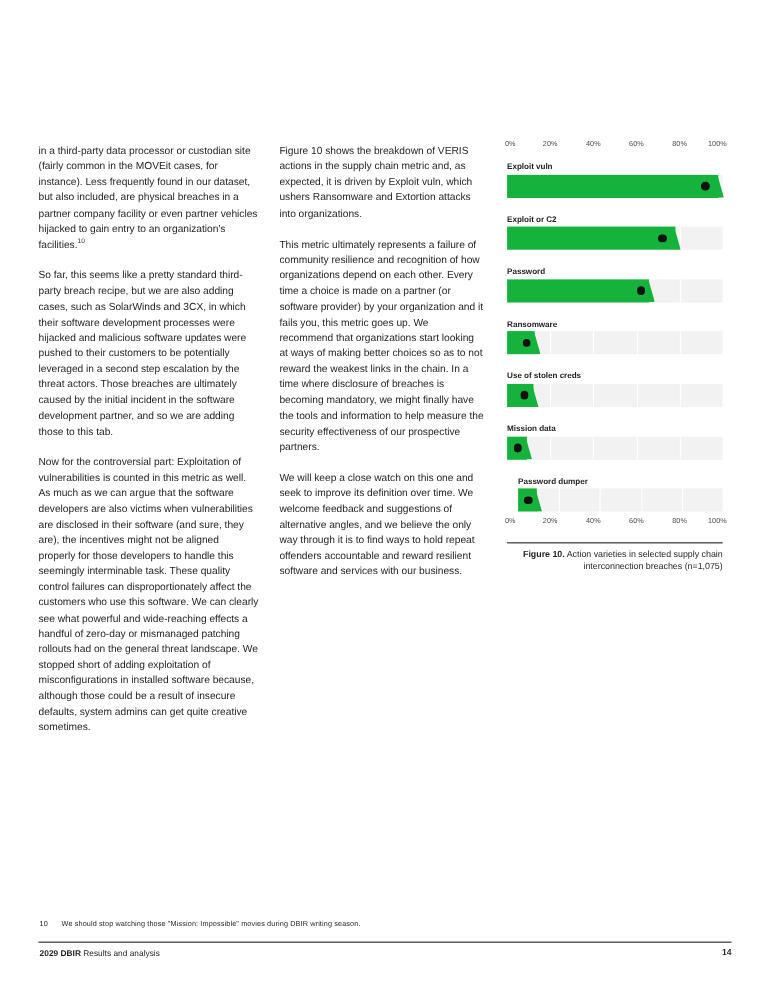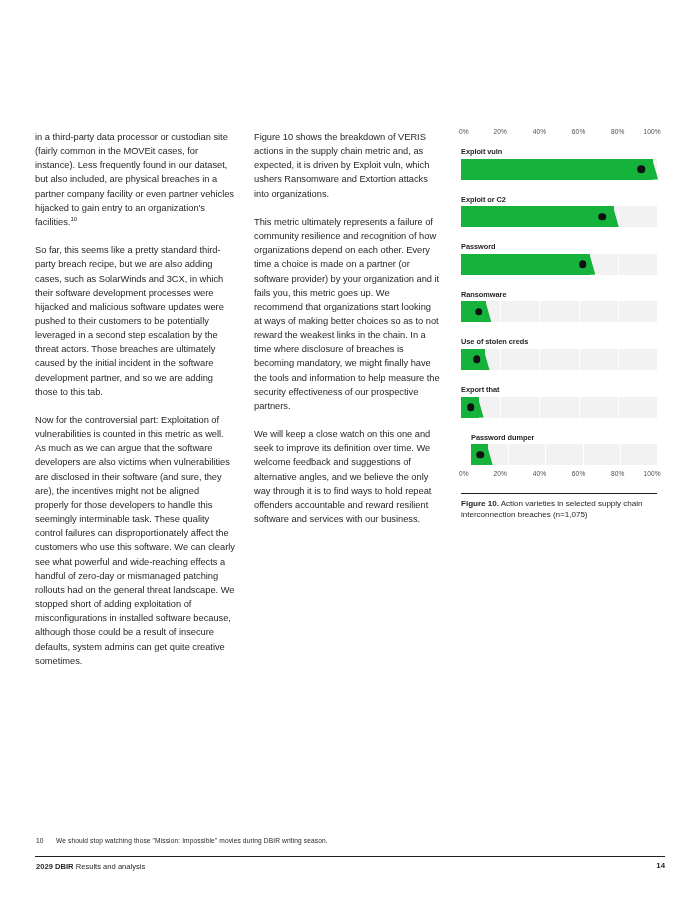--- a/index.html
+++ b/index.html
@@ -122,20 +122,21 @@
   .fig-rule {
     border-top: 1.6px solid #231f20;
     margin-top: 11px;
     margin-bottom: 4px;
   }
   .fig-caption {
     font-size: 8.1px;
     line-height: 11.3px;
     color: #231f20;
     letter-spacing: -0.03px;
+    text-align: right;
   }
   .fig-caption b { font-weight: 700; }
 
   
   .footnote {
     position: absolute;
     left: 36px;
     top: 836px;
     width: 600px;
     font-size: 6.6px;
@@ -257,21 +258,21 @@
             <div class="grid" style="left: 20%;"></div>
             <div class="grid" style="left: 40%;"></div>
             <div class="grid" style="left: 60%;"></div>
             <div class="grid" style="left: 80%;"></div>
             <div class="grid" style="left: 100%;"></div>
             <div class="fill" style="width: 12%;"></div>
             <div class="dot" style="left: 8%;"></div>
           </div>
         </div>
         <div class="bar-group">
-          <div class="bar-label">Export that</div>
+          <div class="bar-label">Mission data</div>
           <div class="track">
             <div class="grid" style="left: 20%;"></div>
             <div class="grid" style="left: 40%;"></div>
             <div class="grid" style="left: 60%;"></div>
             <div class="grid" style="left: 80%;"></div>
             <div class="grid" style="left: 100%;"></div>
             <div class="fill" style="width: 9%;"></div>
             <div class="dot" style="left: 5%;"></div>
           </div>
         </div>

